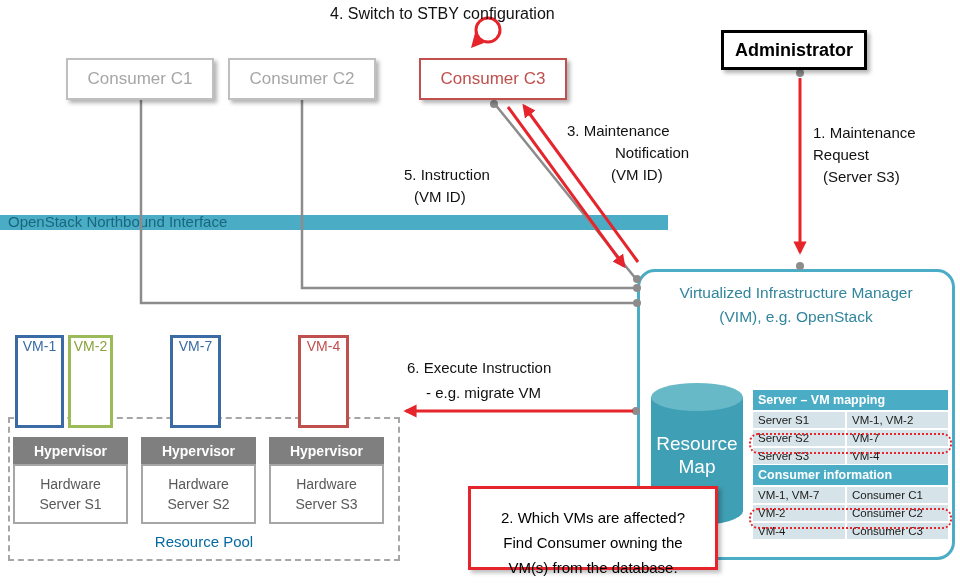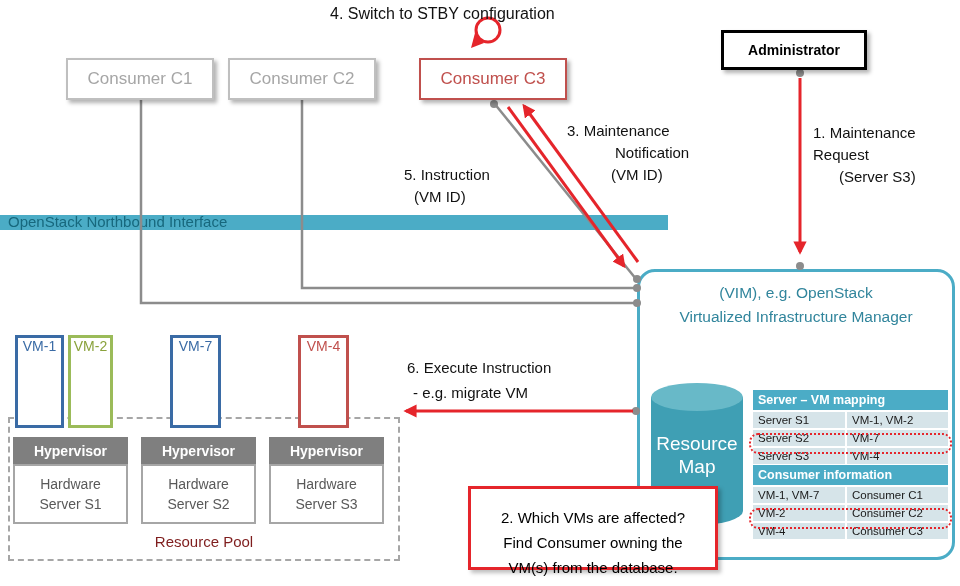--- a/index.html
+++ b/index.html
@@ -5,21 +5,21 @@
   * { margin:0; padding:0; box-sizing:border-box; }
   body { font-family:"Liberation Sans", sans-serif; background:#fff; }
   .stage { position:relative; width:960px; height:586px; background:#fff; overflow:hidden; }
   .abs { position:absolute; }
 
   .consumer { width:148px; height:42px; border:2.5px solid #bfbfbf; background:#fff;
     display:flex; align-items:center; justify-content:center; font-size:17px; color:#a6a6a6;
     box-shadow:3px 3px 4px rgba(0,0,0,.3); z-index:4; }
   .consumer.c3 { border-color:#c0504d; color:#c0504d; }
   .admin { width:146px; height:40px; border:3px solid #000; background:#fff;
-    display:flex; align-items:center; justify-content:center; font-size:14px; font-weight:600; color:#000;
+    display:flex; align-items:center; justify-content:center; font-size:18px; font-weight:600; color:#000;
     box-shadow:3px 3px 4px rgba(0,0,0,.3); z-index:4; }
 
   .annot { font-size:15px; color:#111; line-height:22px; z-index:4; white-space:nowrap; }
   .annot.big { font-size:16px;text-align:right; }
 
   .nb-bar { left:0; top:215px; width:668px; height:15px; background:#4bacc6; z-index:1; }
   .nb-text { left:8px; top:213px; font-size:15px; color:#17687d; z-index:2; white-space:nowrap; }
 
   .vim-box { left:637px; top:269px; width:318px; height:291px; border:3px solid #4bacc6;
     border-radius:18px; background:#fff; z-index:2; }
@@ -38,21 +38,21 @@
     white-space:nowrap; overflow:hidden; }
   .tcell.l { width:92px; margin-right:2px; }
   .tcell.r { flex:1; }
   .hl { border:2px dotted #e5252b; border-radius:9px; z-index:4; }
 
   .note { left:468px; top:486px; width:250px; height:84px; background:#fff; border:3px solid #e5252b;
     z-index:6; text-align:center; font-size:15px; line-height:25px; padding-top:16px; color:#000;
     box-shadow:3px 3px 4px rgba(0,0,0,.25); }
 
   .pool { left:8px; top:417px; width:392px; height:144px; border:2px dashed #a6a6a6; z-index:1; }
-  .pool-label { left:8px; top:533px; width:392px; text-align:center; color:#7f1d1d; font-size:15px; z-index:2; }
+  .pool-label { left:8px; top:533px; width:392px; text-align:center; color:#0369a1; font-size:15px; z-index:2; }
   .hyp { width:115px; height:28px; background:#7f7f7f; color:#fff; font-weight:bold; font-size:14px;
     display:flex; align-items:center; justify-content:center; z-index:2;margin-top:8px; }
   .hw { width:115px; height:60px; background:#fff; border:2px solid #a6a6a6; color:#595959;
     font-size:14px; line-height:20px; text-align:center; padding-top:8px; z-index:2; }
   .vm { height:93px; border:3px solid; background:#fff; display:flex; align-items:flex-start;
     justify-content:center; font-size:14px; z-index:2; }
   .vm.blue { border-color:#3a6ba5; color:#3a6ba5; }
   .vm.green { border-color:#9bbb59; color:#8aa23c; }
   .vm.red { border-color:#c0504d; color:#c0504d; }
 
@@ -67,22 +67,22 @@
 
   <div class="abs annot big" style="left:330px;top:3px">
     <div>4. Switch to STBY configuration</div>
   </div>
 
   <div class="abs nb-bar"></div>
   <div class="abs nb-text">OpenStack Northbound Interface</div>
 
   <div class="abs vim-box"></div>
   <div class="abs vim-title">
+    <div>Virtualized Infrastructure Manager</div>
     <div>(VIM), e.g. OpenStack</div>
-    <div>Virtualized Infrastructure Manager</div>
   </div>
 
   <svg class="abs cyl" width="98" height="150" viewBox="0 0 98 150">
     <path d="M3,17 L3,131 A46,14 0 0 0 95,131 L95,17 Z" fill="#3f9fb4"></path>
     <ellipse cx="49" cy="17" rx="46" ry="14" fill="#68b9c8"></ellipse>
   </svg>
   <div class="abs cyl-text">
     <div>Resource</div>
     <div>Map</div>
   </div>
@@ -198,37 +198,37 @@
   <div class="abs consumer c3" style="left:419px;top:58px">
       <span>Consumer C3</span>
     </div>
   <div class="abs admin" style="left:721px;top:30px">
       <span>Administrator</span>
     </div>
 
   <div class="abs annot" style="left:813px;top:122px">
     <div>1. Maintenance</div>
     <div style="">Request</div>
-    <div style="margin-left:26px">(Server S3)</div>
+    <div style="margin-left:10px">(Server S3)</div>
   </div>
 
   <div class="abs annot" style="left:567px;top:120px">
     <div>3. Maintenance</div>
     <div style="margin-left:48px">Notification</div>
     <div style="margin-left:44px">(VM ID)</div>
   </div>
 
   <div class="abs annot" style="left:404px;top:164px">
     <div>5. Instruction</div>
     <div style="margin-left:10px">(VM ID)</div>
   </div>
 
   <div class="abs annot" style="left:407px;top:355px;line-height:25px">
     <div>6. Execute Instruction</div>
-    <div style="margin-left:6px">- e.g. migrate VM</div>
+    <div style="margin-left:19px">- e.g. migrate VM</div>
   </div>
 
   <div class="abs note">
     <div>2. Which VMs are affected?</div>
     <div>Find Consumer owning the</div>
     <div>VM(s) from the database.</div>
   </div>
 
 </div>
 

